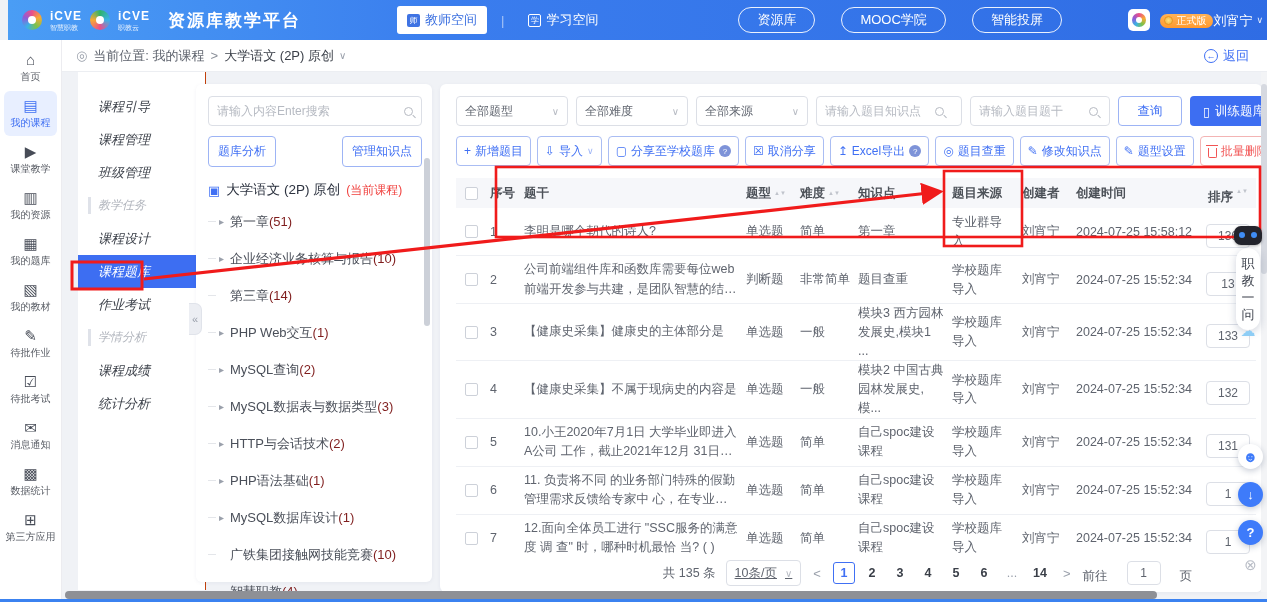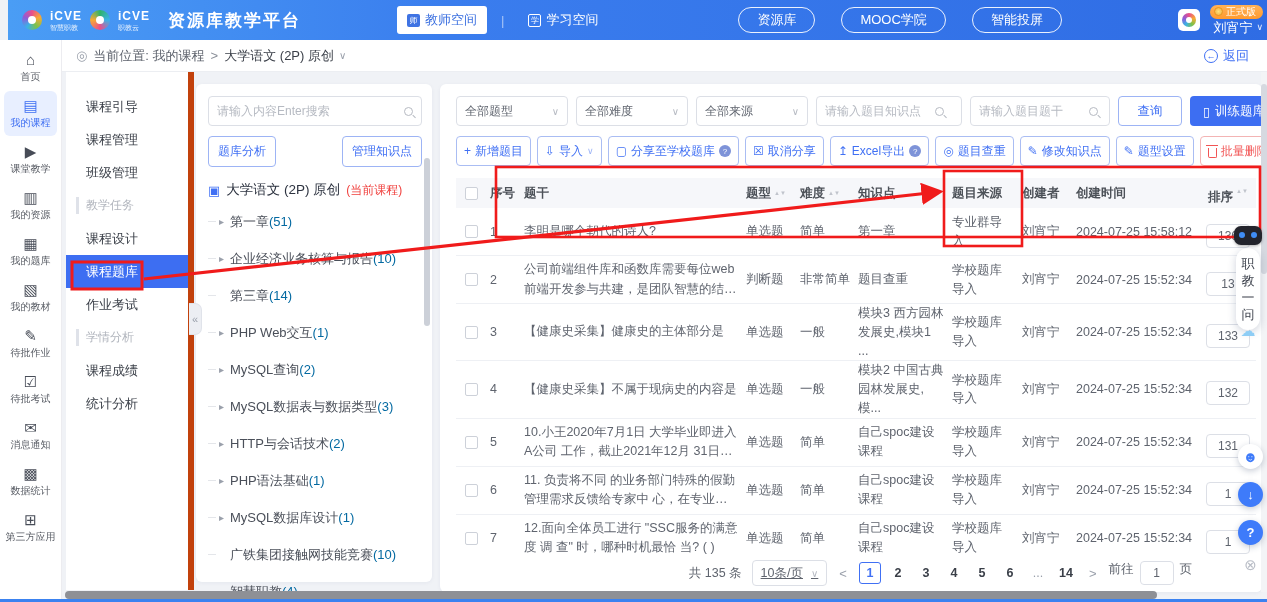--- a/index.html
+++ b/index.html
@@ -22,21 +22,21 @@
   .hdr-tab.active { background:#fff; color:#3a6fe0; }
   .tab-ico { width:13px; height:13px; border-radius:2px; font-size:8px; display:flex; align-items:center; justify-content:center; }
   .hdr-tab.active .tab-ico { background:#3f73e3; color:#fff; }
   .hdr-tab:not(.active) .tab-ico { border:1px solid #fff; color:#fff; }
   .hdr-sep { color:rgba(255,255,255,.55); }
   .hdr-pills { display:flex; gap:26px; margin-left:130px; }
   .pill { border:1px solid rgba(255,255,255,.9); border-radius:14px; padding:3px 18px; font-size:13px; white-space:nowrap; cursor:pointer;}
   .hdr-user { margin-left:auto; display:flex; align-items:center; gap:10px; padding-right:12px; }
   .app-ico { width:22px; height:22px; background:#fff; border-radius:5px; display:flex; align-items:center; justify-content:center; }
   .app-ico .swirl { width:14px; height:14px; } .app-ico .swirl::after{left:4px;top:4px;width:6px;height:6px;}
-  .user-col { display:flex; flex-direction:column; align-items:flex-end; line-height:1.1; }
+  .user-col { display:flex; flex-direction:row; align-items:flex-end; line-height:1.1; }
   .ver-badge { background:linear-gradient(180deg,#ffb257,#ff9a2e); border-radius:9px; font-size:10px; padding:1px 7px 2px 4px; display:flex; align-items:center; gap:3px; }
   .medal { width:9px; height:9px; border-radius:50%; background:radial-gradient(#ffe27a,#f0a93c); border:1px solid #e8971f; }
   .user-name { font-size:13px; margin-top:2px; display:flex; gap:4px; align-items:center; cursor:pointer;}
   .caret { font-size:9px; opacity:.9; }
 
   
   .nav-side { position:absolute; left:0; top:40px; width:62px; height:562px; background:#fff; border-right:1px solid #ececf0; z-index:5; padding-top:4px;}
   .nav-item { display:flex; flex-direction:column; align-items:center; gap:3px; padding:7px 0 6px; margin:1px 4px; border-radius:6px; cursor:pointer; }
   .nav-item .nicon { font-size:15px; color:#474c57; line-height:1; }
   .nav-item .nlabel { font-size:10px; color:#5a5e66; white-space:nowrap; }
@@ -47,21 +47,21 @@
   .crumb { position:absolute; left:62px; top:40px; width:1205px; height:32px; background:#fff; border-bottom:1px solid #eceef2;
     display:flex; align-items:center; font-size:13px; color:#5f646e; padding:0 18px 0 14px; z-index:4;}
   .crumb .loc-ico { color:#9aa0ab; margin-right:6px; font-size:13px; }
   .crumb .sep { margin:0 6px; color:#8a8f99; }
   .crumb .cur { color:#3a3f48; }
   .crumb .ccaret { color:#9aa0ab; font-size:10px; margin-left:5px; }
   .back-btn { margin-left:auto; color:#4070f4; display:flex; align-items:center; gap:5px; cursor:pointer; }
   .back-circ { width:14px; height:14px; border:1px solid #4070f4; border-radius:50%; font-size:9px; display:flex; align-items:center; justify-content:center; }
 
   
-  .course-menu { position:absolute; left:66px; top:72px; width:128px; height:518px; background:#fff; border-right:6px solid #c2410c; padding-top:18px; z-index:4; font-size:13px; }
+  .course-menu { position:absolute; left:78px; top:72px; width:128px; height:518px; background:#fff; border-right:1px solid #c2410c; padding-top:18px; z-index:4; font-size:13px;font-style:italic; }
   .cm-item { height:33px; display:flex; align-items:center; padding-left:20px; color:#3a3f48; cursor:pointer; white-space:nowrap;}
   .cm-item.section { color:#b1b5bd; font-size:12px; padding-left:10px; cursor:default;}
   .cm-item.section .cm-label { border-left:3px solid #dfe2e9; padding-left:7px; }
   .cm-item.active { background:#3d6ef2; color:#fff; }
   .collapse-tab { position:absolute; left:189px; top:303px; width:13px; height:32px; background:#eceef3; border:1px solid #e0e3ea; border-left:none; border-radius:0 7px 7px 0; color:#9aa0ab; font-size:11px; display:flex; align-items:center; justify-content:center; cursor:pointer; z-index:6;}
 
   
   .tree-card { position:absolute; left:196px; top:84px; width:236px; height:498px; background:#fff; border-radius:6px; box-shadow:0 1px 4px rgba(20,40,90,.05); padding:12px 10px 10px 12px; z-index:4; }
   .tree-search { display:flex; align-items:center; border:1px solid #dcdfe6; border-radius:4px; height:30px; padding:0 8px; }
   .tree-search input { border:none; outline:none; flex:1; font-size:12px; color:#606266; font-family:inherit; min-width:0;}
@@ -70,21 +70,21 @@
   .mag::after { content:""; position:absolute; width:4px; height:1.4px; background:#b6bac2; transform:rotate(45deg); left:7px; top:8px; }
   .tree-btns { display:flex; justify-content:space-between; margin-top:10px; }
   .t-btn { border:1px solid #9db4f5; color:#4070f4; background:#fff; border-radius:4px; font-size:12px; padding:6px 9px; cursor:pointer; white-space:nowrap;}
   .tree-root { margin-top:14px; font-size:13.5px; color:#2d3340; display:flex; align-items:center; gap:6px; white-space:nowrap; cursor:pointer;}
   .tree-root .ricon { color:#4070f4; font-size:13px; }
   .cur-tag { color:#f0413e; font-size:12px; }
   .tree-nodes { margin-top:4px; }
   .tnode { display:flex; align-items:center; height:37px; font-size:13px; color:#4a4f59; cursor:pointer; white-space:nowrap; }
   .tnode .tick { width:8px; border-top:1px solid #e4e6ea; margin-right:3px; flex:none;}
   .tnode .arr { width:11px; color:#9aa0ab; font-size:10px; flex:none;}
-  .tnode .tcount { color:#0369a1; }
+  .tnode .tcount { color:#7f1d1d; }
   .tree-scroll { position:absolute; right:2px; top:74px; width:6px; height:168px; background:#ccd0d8; border-radius:3px; }
 
   
   .main-card { position:absolute; left:440px; top:84px; width:822px; height:508px; background:#fff; border-radius:6px; box-shadow:0 1px 4px rgba(20,40,90,.05); overflow:hidden; z-index:4; padding:12px 0 0 16px; }
   .filters { display:flex; gap:8px; align-items:center; white-space:nowrap; }
   .f-select { width:112px; height:30px; border:1px solid #dcdfe6; border-radius:4px; display:flex; align-items:center; font-size:12px; color:#5f646e; padding:0 8px; cursor:pointer; flex:none;}
   .f-select .fcaret { margin-left:auto; color:#b6bac2; font-size:10px; }
   .f-input { height:30px; border:1px solid #dcdfe6; border-radius:4px; display:flex; align-items:center; padding:0 8px; flex:none;}
   .f-input input { border:none; outline:none; font-size:12px; width:110px; color:#606266; font-family:inherit;}
   .f-input input::placeholder { color:#b6bac2; }
@@ -123,21 +123,21 @@
   .sort { display:inline-flex; flex-direction:column; margin-left:3px; line-height:4.5px; font-size:6px; color:#c0c4cc; vertical-align:middle;}
   .order-box { width:44px; height:24px; border:1px solid #dcdfe6; border-radius:4px; display:flex; align-items:center; justify-content:center; font-size:12px; color:#5f646e; background:#fff; cursor:text;}
 
   .pager { position:absolute; left:16px; right:0; bottom:0; height:38px; background:#fff; display:flex; align-items:center; justify-content:flex-end; gap:10px; font-size:12.5px; color:#5f646e; padding-right:70px; z-index:3;}
   .psize { border:1px solid #dcdfe6; border-radius:4px; height:26px; display:flex; align-items:center; gap:8px; padding:0 8px; color:#5f646e; cursor:pointer;text-decoration:underline;}
   .pages { display:flex; align-items:center; gap:6px; }
   .page { min-width:22px; height:22px; display:flex; align-items:center; justify-content:center; cursor:pointer; color:#3a3f48; font-weight:bold; border-radius:3px;}
   .page.active { border:1px solid #4070f4; color:#4070f4; background:#fff; }
   .page.ellipsis { color:#9aa0ab; cursor:default; font-weight:normal;}
   .pnav { color:#9aa0ab; cursor:pointer; font-size:13px; padding:0 2px;}
-  .goto { display:flex; align-items:flex-start; gap:6px; }
+  .goto { display:flex; align-items:flex-end; gap:19px; }
   .goto input { width:34px; height:24px; border:1px solid #dcdfe6; border-radius:4px; text-align:center; font-size:12px; color:#5f646e; outline:none; font-family:inherit;}
 
   
   .assistant { position:absolute; left:1232px; top:226px; width:32px; z-index:60; display:flex; flex-direction:column; align-items:center; }
   .bot-head { width:28px; height:19px; background:#23242c; border-radius:7px; position:relative; box-shadow:0 1px 3px rgba(0,0,0,.3);}
   .bot-head::before, .bot-head::after { content:""; position:absolute; top:6px; width:6px; height:6px; border-radius:50%; background:#3f8df5; }
   .bot-head::before { left:5px; } .bot-head::after { right:5px; }
   .assist-pill { margin-top:3px; width:24px; background:#fff; border-radius:12px; box-shadow:0 2px 8px rgba(30,50,90,.22); padding:7px 0; font-size:13px; color:#3a3f4a; text-align:center; word-break:break-all; line-height:17px; cursor:pointer;}
   .assist-cloud { color:#8ecdf5; font-size:15px; margin-top:-8px; }
   .float-stack { position:absolute; left:1238px; top:444px; z-index:60; display:flex; flex-direction:column; align-items:center; gap:13px;}

